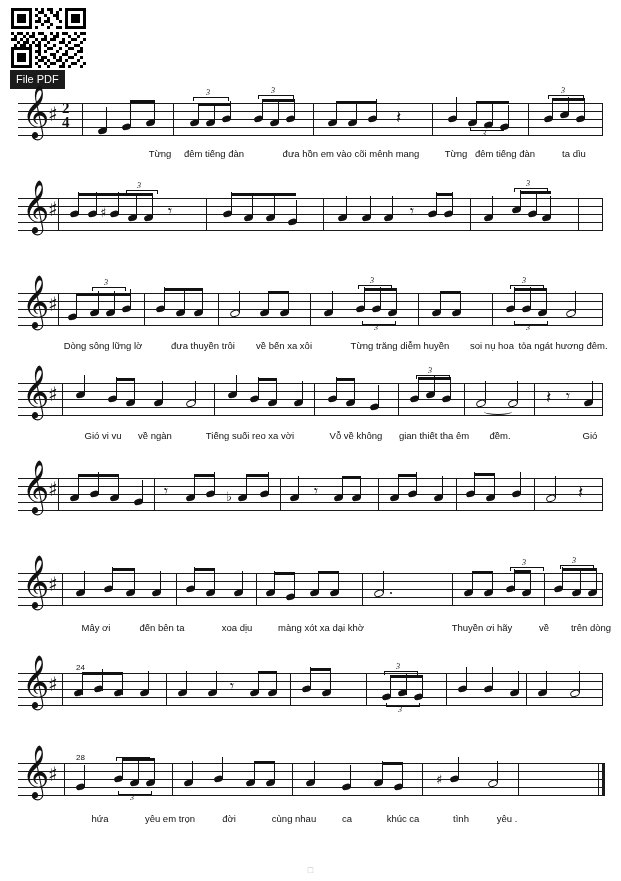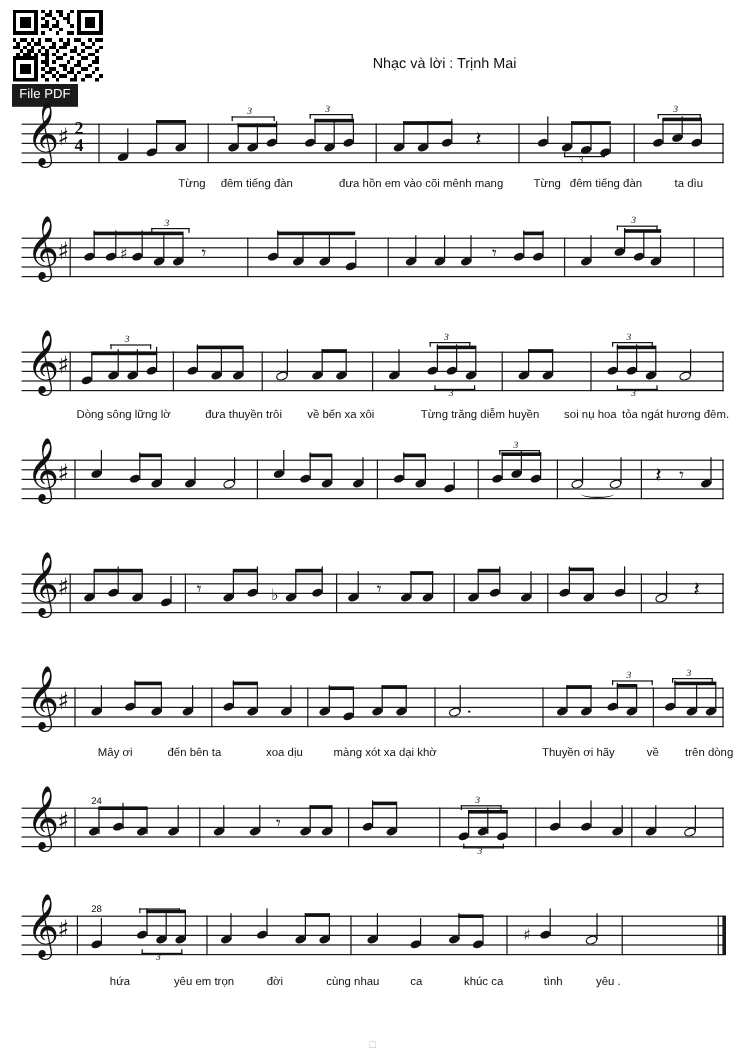--- a/index.html
+++ b/index.html
@@ -349,21 +349,20 @@
             <rect x="12" y="19" width="1" height="1"></rect>
           <rect x="16" y="19" width="2" height="1"></rect>
             <rect x="19" y="19" width="1" height="1"></rect>
           <rect x="23" y="19" width="1" height="1"></rect>
         </g>
       </svg>
     </div>
     <div class="pdf-badge">File PDF</div>
   </div>
 
-  <div class="byline">Nhạc và lời : Trịnh Mai</div>
 
   <div class="system" style="top:95px;">
     <div class="staff">
       <div class="line l0"></div>
         <div class="line l1"></div>
         <div class="line l2"></div>
         <div class="line l3"></div>
         <div class="line l4"></div>
       <div class="clef">𝄞</div>
       <div class="keysig">♯</div>
@@ -666,20 +665,29 @@
 
       <div class="barline" style="left:44px;"></div>
       <div class="barline" style="left:196px;"></div>
       <div class="barline" style="left:296px;"></div>
       <div class="barline" style="left:380px;"></div>
       <div class="barline" style="left:446px;"></div>
       <div class="barline" style="left:516px;"></div>
       <div class="barline" style="left:584px;"></div>
     </div>
   </div>
+  <div class="lyrics" style="top:430px;">
+    <span class="lyric" style="left:85px;">Gió vi vu</span>
+    <span class="lyric" style="left:137px;">về   ngàn</span>
+    <span class="lyric" style="left:232px;">Tiếng suối reo xa vời</span>
+    <span class="lyric" style="left:338px;">Vỗ về không</span>
+    <span class="lyric" style="left:416px;">gian thiết tha êm</span>
+    <span class="lyric" style="left:482px;">đềm.</span>
+    <span class="lyric" style="left:572px;">Gió</span>
+  </div>
 
   <div class="system" style="top:470px;">
     <div class="staff">
       <div class="line l0"></div>
         <div class="line l1"></div>
         <div class="line l2"></div>
         <div class="line l3"></div>
         <div class="line l4"></div>
       <div class="clef">𝄞</div>
       <div class="keysig">♯</div>

